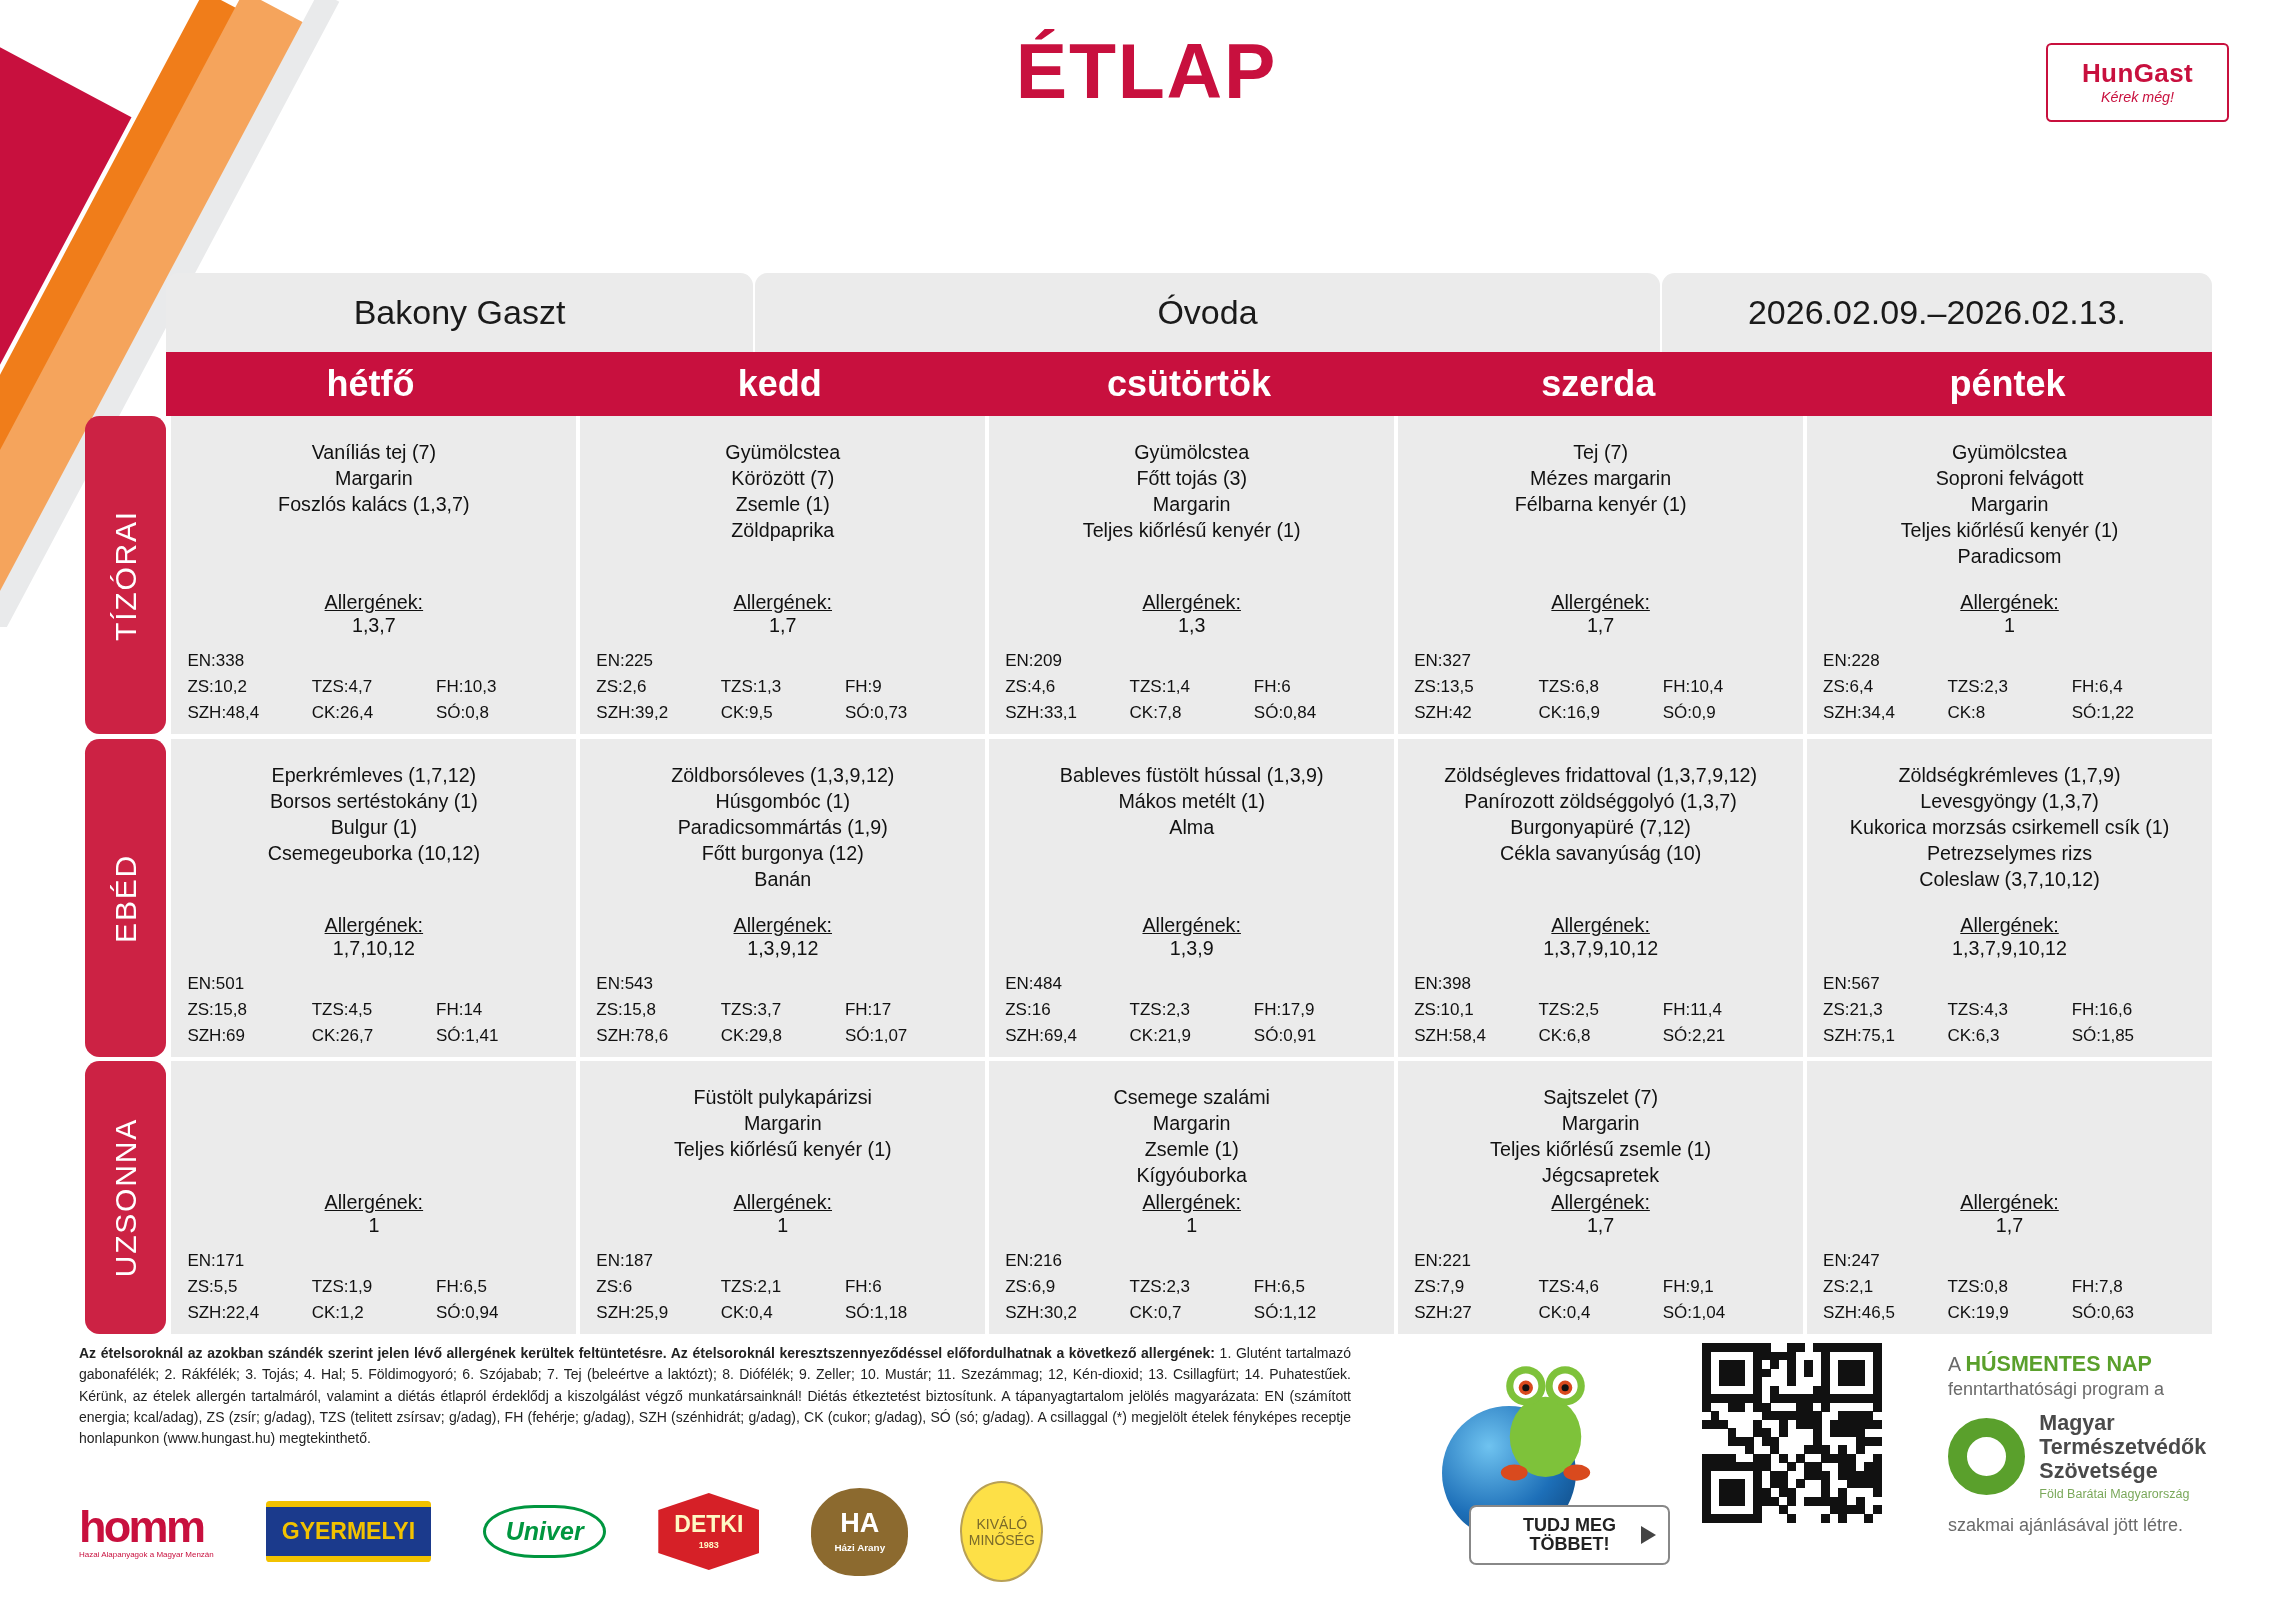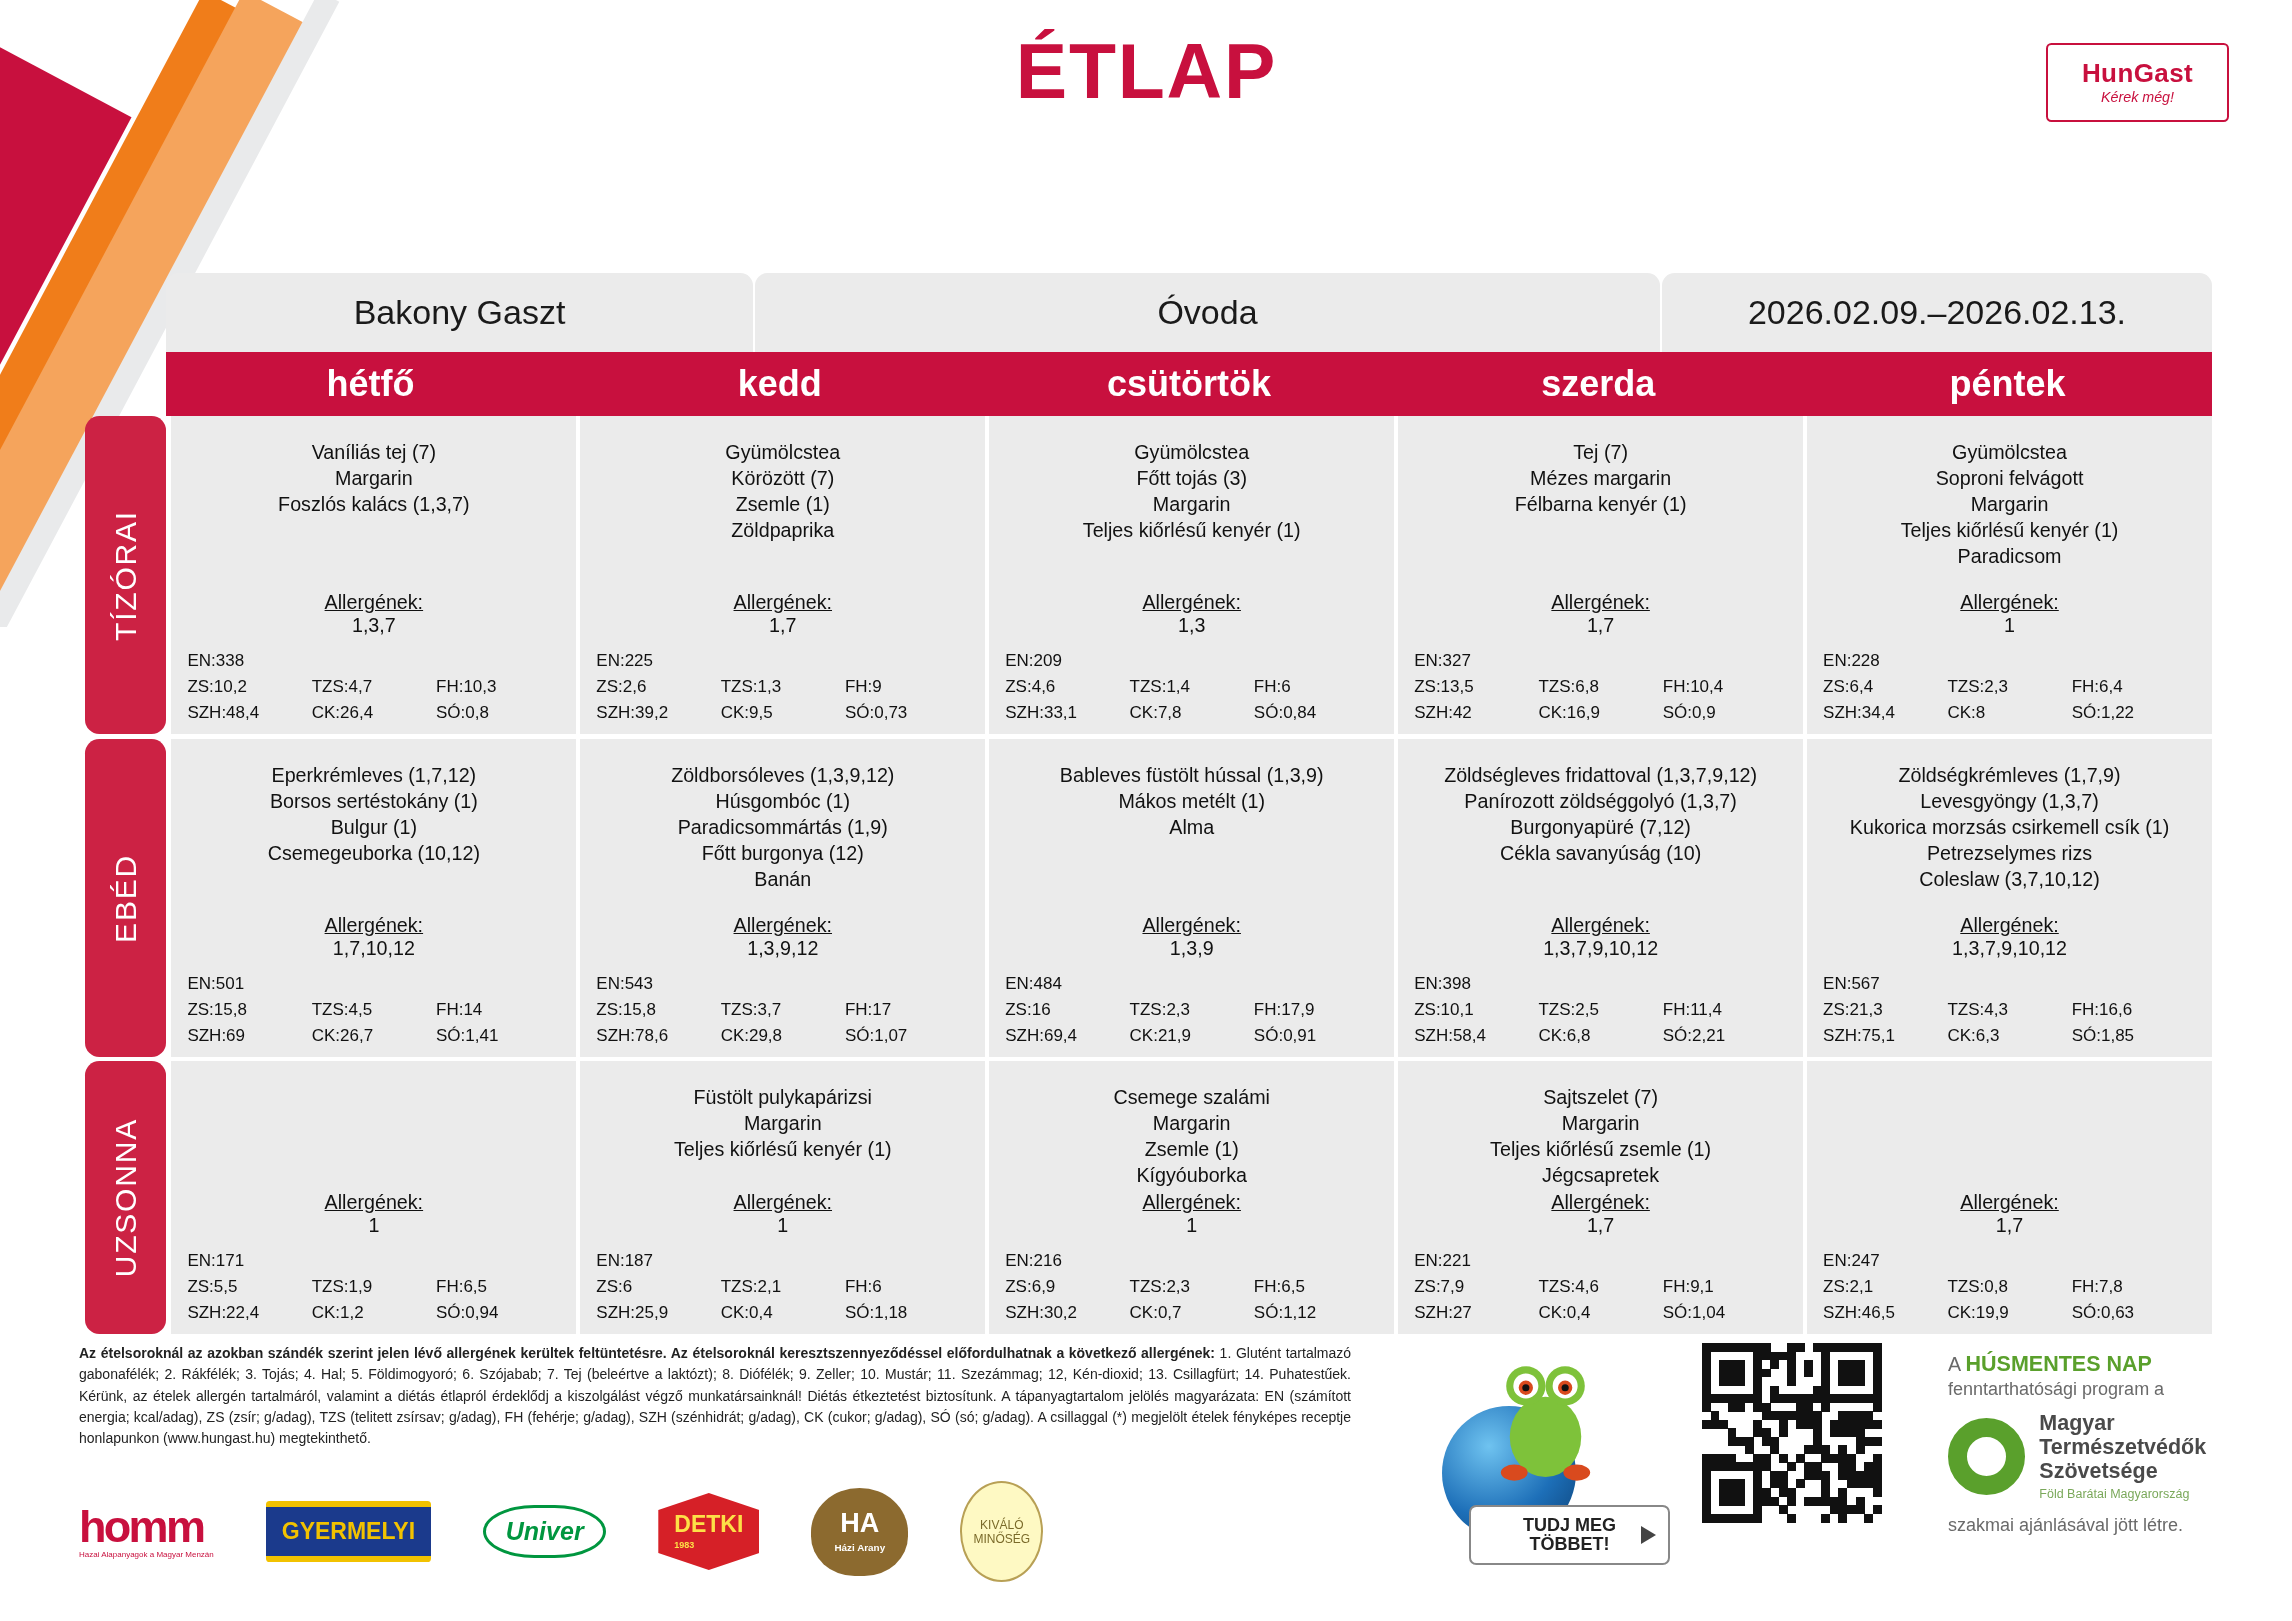--- a/index.html
+++ b/index.html
@@ -69,29 +69,29 @@
   .footer-text b{font-weight:bold;}
 
   .logos{position:absolute;left:79px;top:1482px;width:967px;height:99px;display:flex;align-items:center;gap:52px;}
   .lg{display:flex;align-items:center;justify-content:center;}
   .lg-homm{font-size:45px;font-weight:bold;color:#c8103e;letter-spacing:-2.7px;line-height:1;}
   .lg-homm small{display:block;font-size:8px;letter-spacing:0;font-weight:normal;margin-top:1.8px;}
   .lg-gyermelyi{background:#1b3a8c;color:#f2c200;font-weight:bold;font-size:23px;padding:10.7px 16px;
       border-top:6.3px solid #f2c200;border-bottom:6.3px solid #f2c200;border-radius:3.6px;}
   .lg-univer{background:#fff;border:3.6px solid #00963f;border-radius:50%/60%;padding:9px 19.7px;
       color:#00963f;font-style:italic;font-weight:bold;font-size:25px;}
-  .lg-detki{background:#d62027;color:#fde047;font-weight:bold;font-size:23px;padding:19.7px 16px;
-      clip-path:polygon(50% 0,100% 22%,100% 78%,50% 100%,0 78%,0 22%);text-align:left;line-height:1;}
+  .lg-detki{background:#d62027;color:#fef9c3;font-weight:bold;font-size:23px;padding:19.7px 16px;
+      clip-path:polygon(50% 0,100% 22%,100% 78%,50% 100%,0 78%,0 22%);text-align:center;line-height:1;}
   .lg-detki small{display:block;font-size:9px;margin-top:5.4px;}
   .lg-ha{width:97px;height:88px;border-radius:50% 50% 45% 45%;background:#8c6a2f;color:#fff;
       display:flex;flex-direction:column;align-items:center;justify-content:center;font-weight:bold;}
   .lg-ha .ha1{font-size:27px;line-height:1;}
   .lg-ha .ha2{font-size:9.9px;margin-top:4.5px;}
-  .lg-seal{width:79px;height:97px;border-radius:50%;background:#fef9c3;border:2.7px solid #b8a055;
-      display:flex;align-items:center;justify-content:center;color:#7a6a2a;font-size:12px;text-align:center;}
+  .lg-seal{width:79px;height:97px;border-radius:50%;background:#fde047;border:2.7px solid #b8a055;
+      display:flex;align-items:center;justify-content:center;color:#7a6a2a;font-size:14px;text-align:center;}
 
   .globe{position:absolute;left:1424px;top:1334px;width:224px;height:224px;}
   .globe .ball{position:absolute;left:18px;top:72px;width:134px;height:134px;border-radius:50%;
       background:radial-gradient(circle at 35% 30%,#6fc3f0 0%,#1d6fb8 55%,#0c3f73 100%);}
   .globe .frog{position:absolute;left:72px;top:18px;width:99px;height:134px;}
   .tudjmeg{position:absolute;left:1469px;top:1505px;width:197px;height:56px;border:2.7px solid #888;
       border-radius:7.2px;background:#fff;display:flex;flex-direction:column;align-items:center;
       justify-content:center;font-weight:bold;color:#222;font-size:18px;line-height:1.05;}
   .tudjmeg .play{position:absolute;right:12.5px;top:50%;transform:translateY(-50%);
       width:0;height:0;border-left:15px solid #444;border-top:9.9px solid transparent;border-bottom:9.9px solid transparent;}

